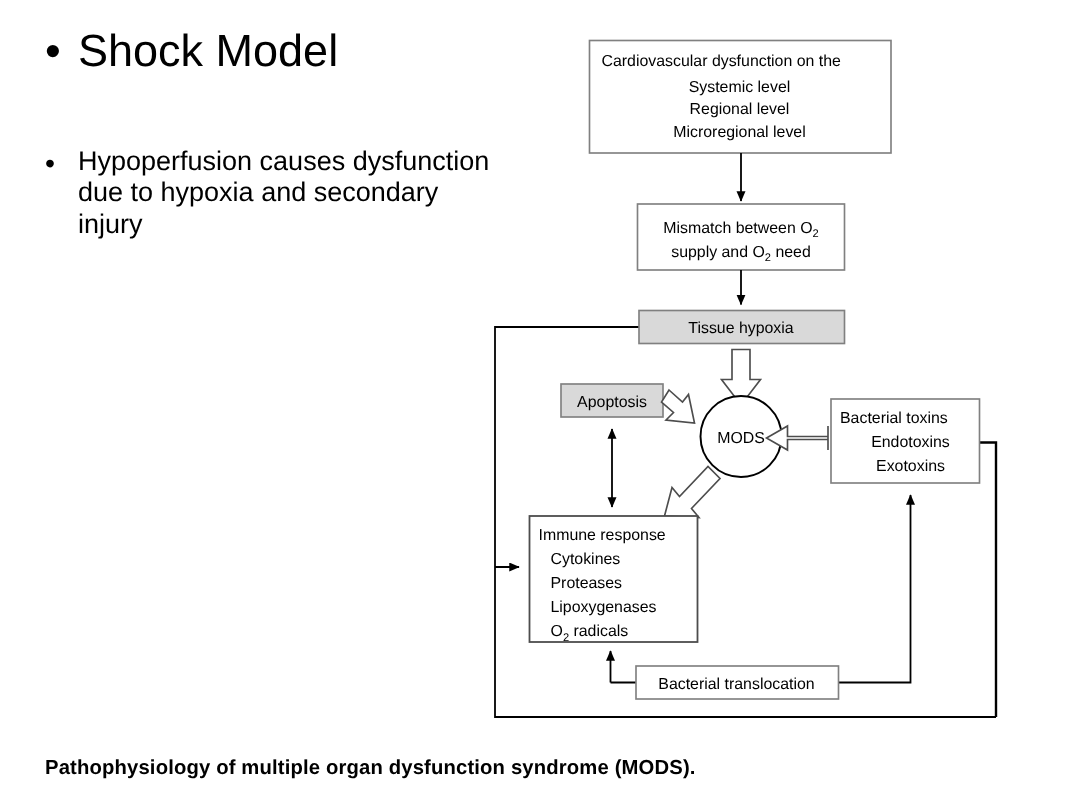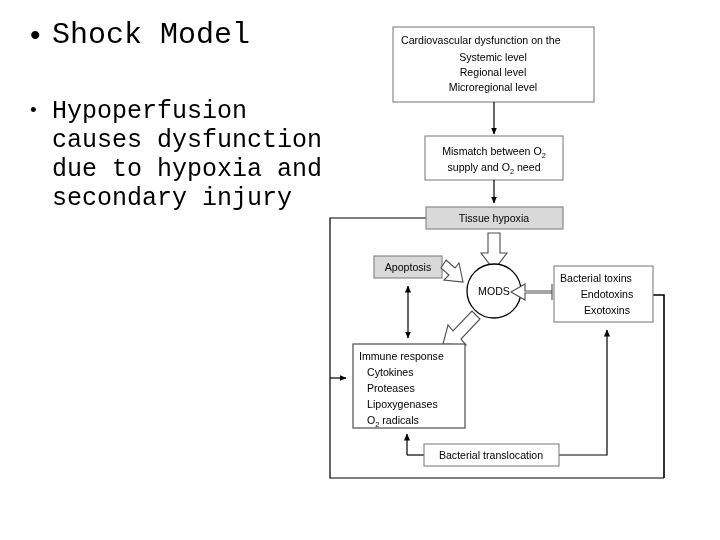--- a/index.html
+++ b/index.html
@@ -36,36 +36,35 @@
   }
   .bullet-dot {
     flex: 0 0 auto;
     width: 22px;
     text-align: left;
     line-height: 1.12;
   }
   .bullet-text {
     flex: 1 1 auto;
     line-height: 1.16;
-    font-family: Liberation Mono, monospace;
   }
   .bullet-title .bullet-dot,
   .bullet-title .bullet-text {
     font-size: 30px;
   }
   .bullet-title {
     margin-bottom: 44px;
     margin-left: 12px;
   }
   .bullet-body {
     margin-left: 12px;
   }
   .bullet-body .bullet-dot,
   .bullet-body .bullet-text {
-    font-size: 25px;
+    font-size: 18px;
   }
   .bullet-body .bullet-dot {
     font-size: 19px;
     padding-top: 2px;
   }
 
   
   .caption {
     position: absolute;
     left: 30px;
@@ -105,20 +104,21 @@
       <span class="bullet-text">Shock Model</span>
     </div>
 
     <div class="bullet-row bullet-body">
       <span class="bullet-dot">•</span>
       <span class="bullet-text">Hypoperfusion causes dysfunction due to hypoxia and secondary injury</span>
     </div>
 
   </div>
 
+  <div class="caption">Pathophysiology of multiple organ dysfunction syndrome (MODS).</div>
 
   <div id="figure">
   <svg width="400" height="485" viewBox="0 0 400 485" xmlns="http://www.w3.org/2000/svg">
 
     <defs>
       <marker id="arrowThin" markerWidth="8" markerHeight="8" refX="6.5" refY="3" orient="auto" markerUnits="userSpaceOnUse">
         <path d="M0,0 L7,3 L0,6 z" fill="#000000"></path>
       </marker>
       <marker id="arrowThinStart" markerWidth="8" markerHeight="8" refX="0.5" refY="3" orient="auto" markerUnits="userSpaceOnUse">
         <path d="M7,0 L0,3 L7,6 z" fill="#000000"></path>

